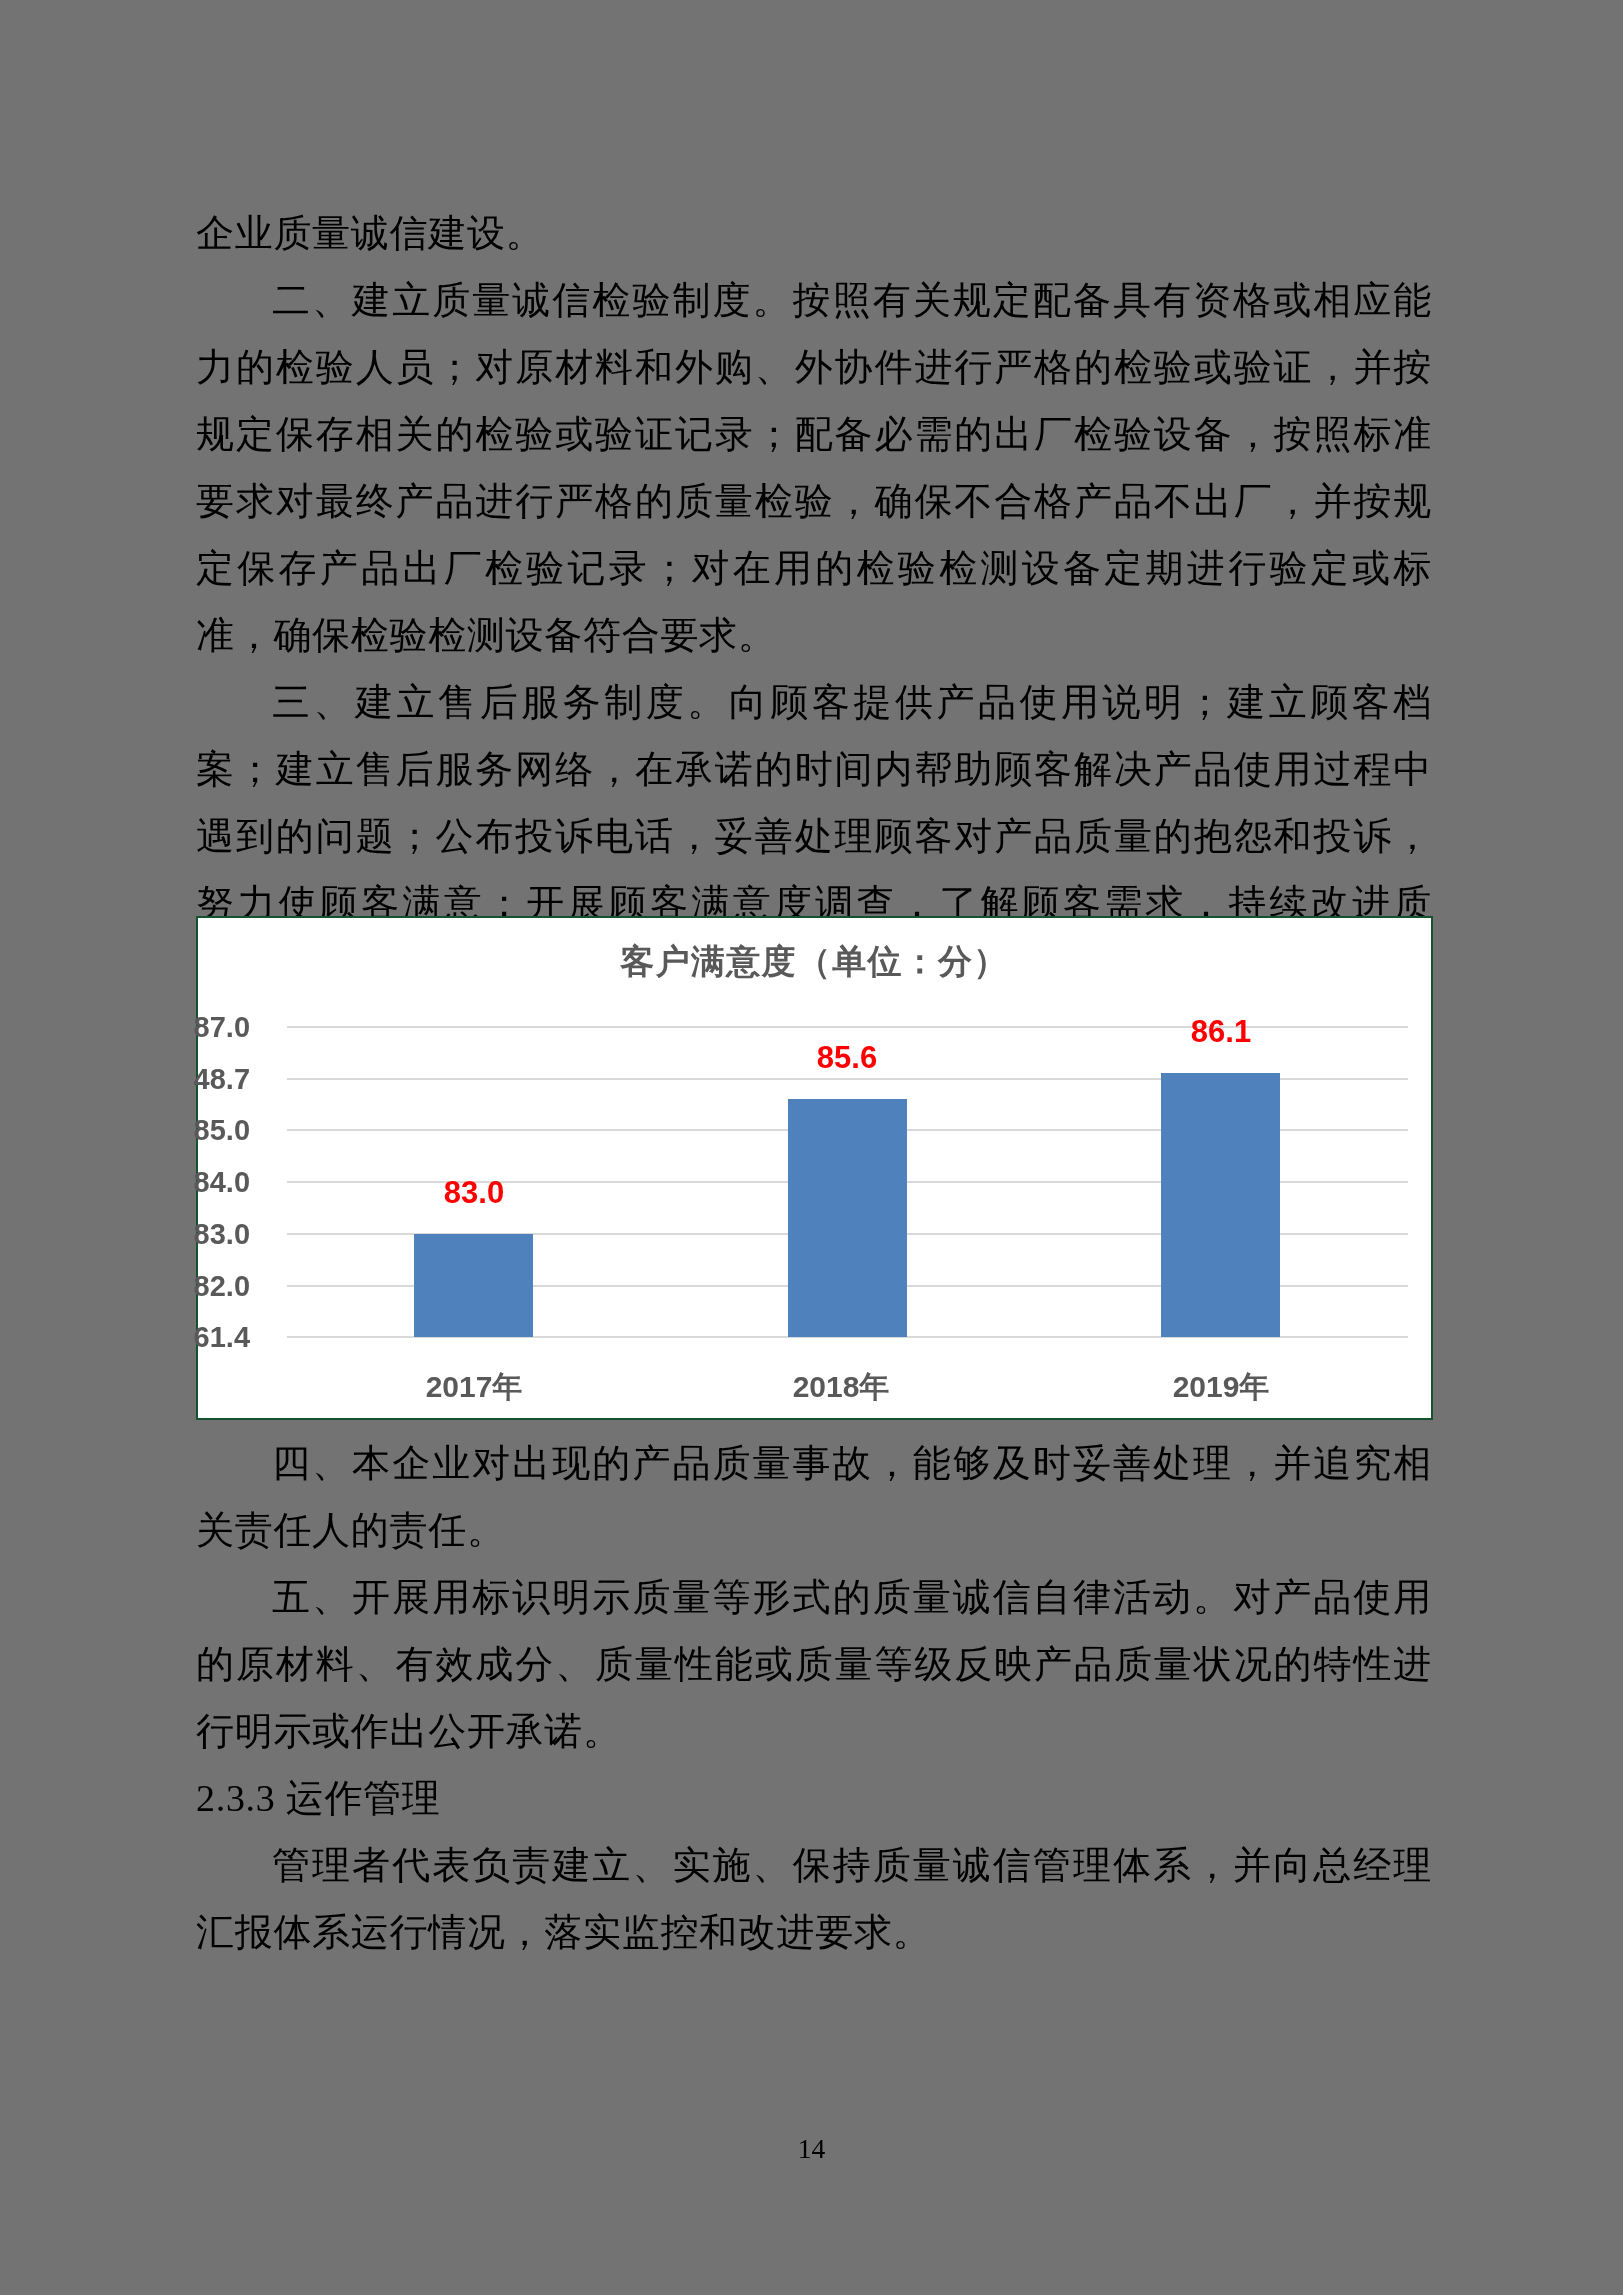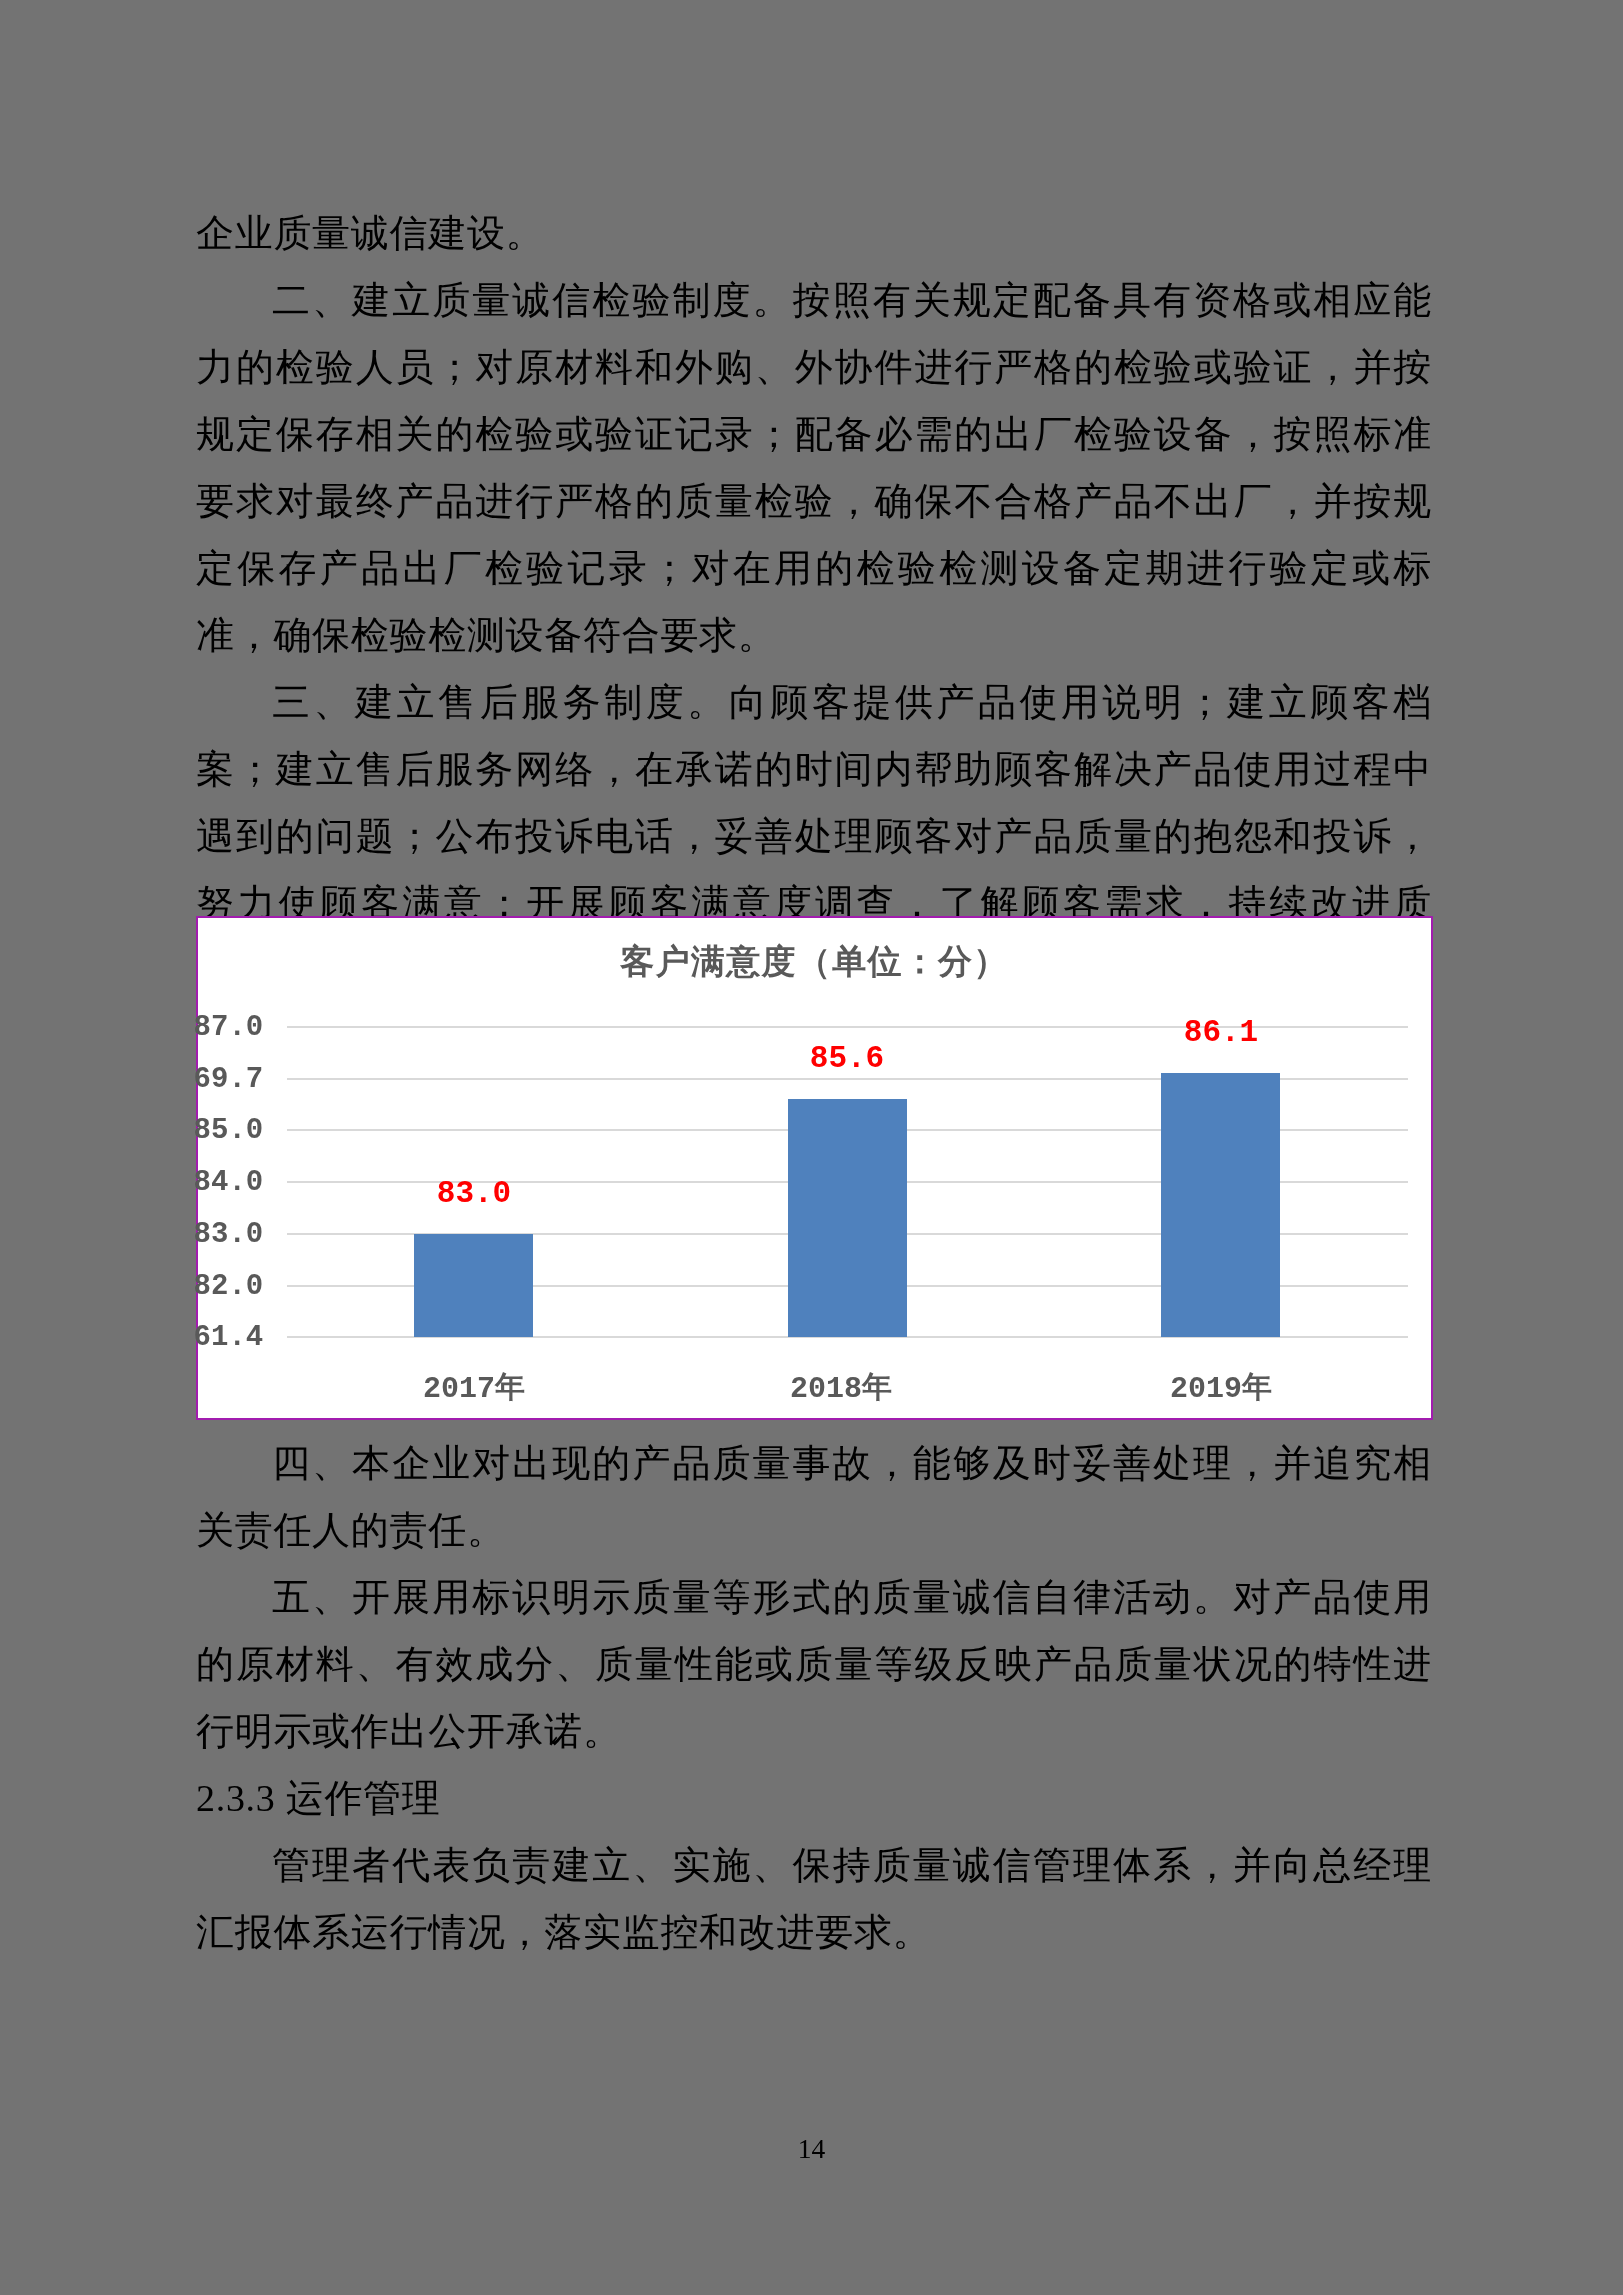--- a/index.html
+++ b/index.html
@@ -30,23 +30,23 @@
   .heading-line { text-indent: 0; }
 
   
   .chart {
     position: absolute;
     left: 196px;
     top: 916px;
     width: 1237px;
     height: 504px;
     background: #ffffff;
-    border: 2px solid #a21caf;
+    border: 2px solid #14532d;
     box-sizing: border-box;
-    font-family: Liberation Mono, monospace;
+    font-family: Liberation Sans, sans-serif;
   }
   .chart-title {
     position: absolute;
     top: 21px;
     left: 0;
     width: 100%;
     text-align: center;
     font-size: 34px;
     font-weight: bold;
     color: #595959;
@@ -120,21 +120,21 @@
     <p class="indent">二、建立质量诚信检验制度。按照有关规定配备具有资格或相应能力的检验人员；对原材料和外购、外协件进行严格的检验或验证，并按规定保存相关的检验或验证记录；配备必需的出厂检验设备，按照标准要求对最终产品进行严格的质量检验，确保不合格产品不出厂，并按规定保存产品出厂检验记录；对在用的检验检测设备定期进行验定或标准，确保检验检测设备符合要求。</p>
     <p class="indent">三、建立售后服务制度。向顾客提供产品使用说明；建立顾客档案；建立售后服务网络，在承诺的时间内帮助顾客解决产品使用过程中遇到的问题；公布投诉电话，妥善处理顾客对产品质量的抱怨和投诉，努力使顾客满意；开展顾客满意度调查，了解顾客需求，持续改进质量。</p>
   </div>
 
   <div class="chart">
     <div class="chart-title">客户满意度（单位：分）</div>
     <div class="plot" id="plot">
         <div class="gridline" style="top: -1px;"></div>
         <div class="y-label" style="top: 0px; color: rgb(89, 89, 89);">87.0</div>
         <div class="gridline" style="top: 51px;"></div>
-        <div class="y-label" style="top: 52px; color: rgb(89, 89, 89);">69.7</div>
+        <div class="y-label" style="top: 52px; color: rgb(89, 89, 89);">48.7</div>
         <div class="gridline" style="top: 102px;"></div>
         <div class="y-label" style="top: 103px; color: rgb(89, 89, 89);">85.0</div>
         <div class="gridline" style="top: 154px;"></div>
         <div class="y-label" style="top: 155px; color: rgb(89, 89, 89);">84.0</div>
         <div class="gridline" style="top: 206px;"></div>
         <div class="y-label" style="top: 207px; color: rgb(89, 89, 89);">83.0</div>
         <div class="gridline" style="top: 258px;"></div>
         <div class="y-label" style="top: 259px; color: rgb(89, 89, 89);">82.0</div>
         <div class="gridline" style="top: 309px;"></div>
         <div class="y-label" style="top: 310px; color: rgb(89, 89, 89);">61.4</div>

